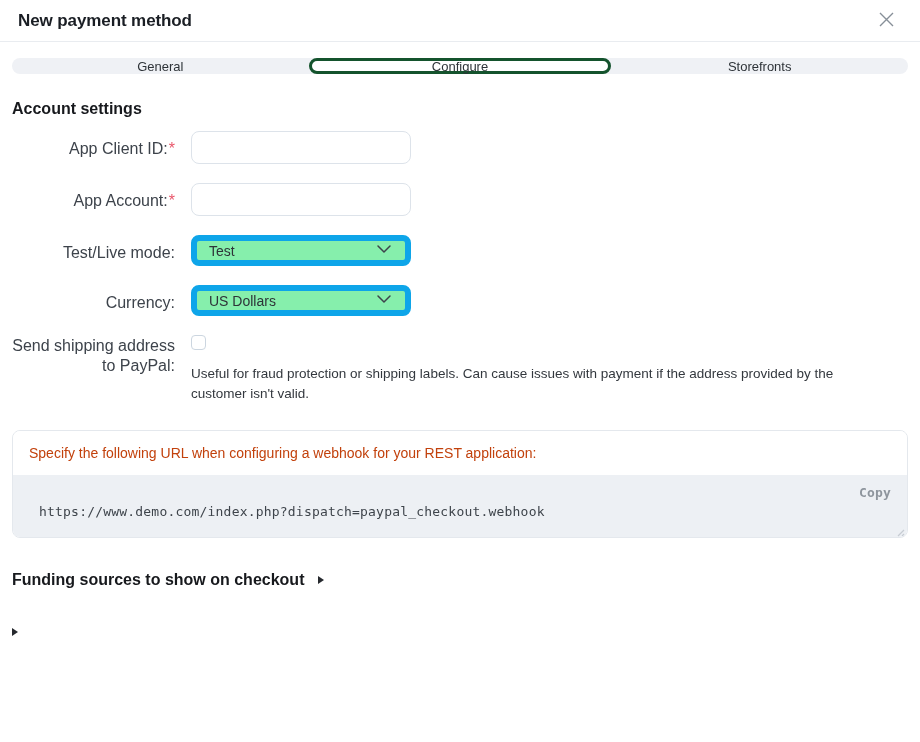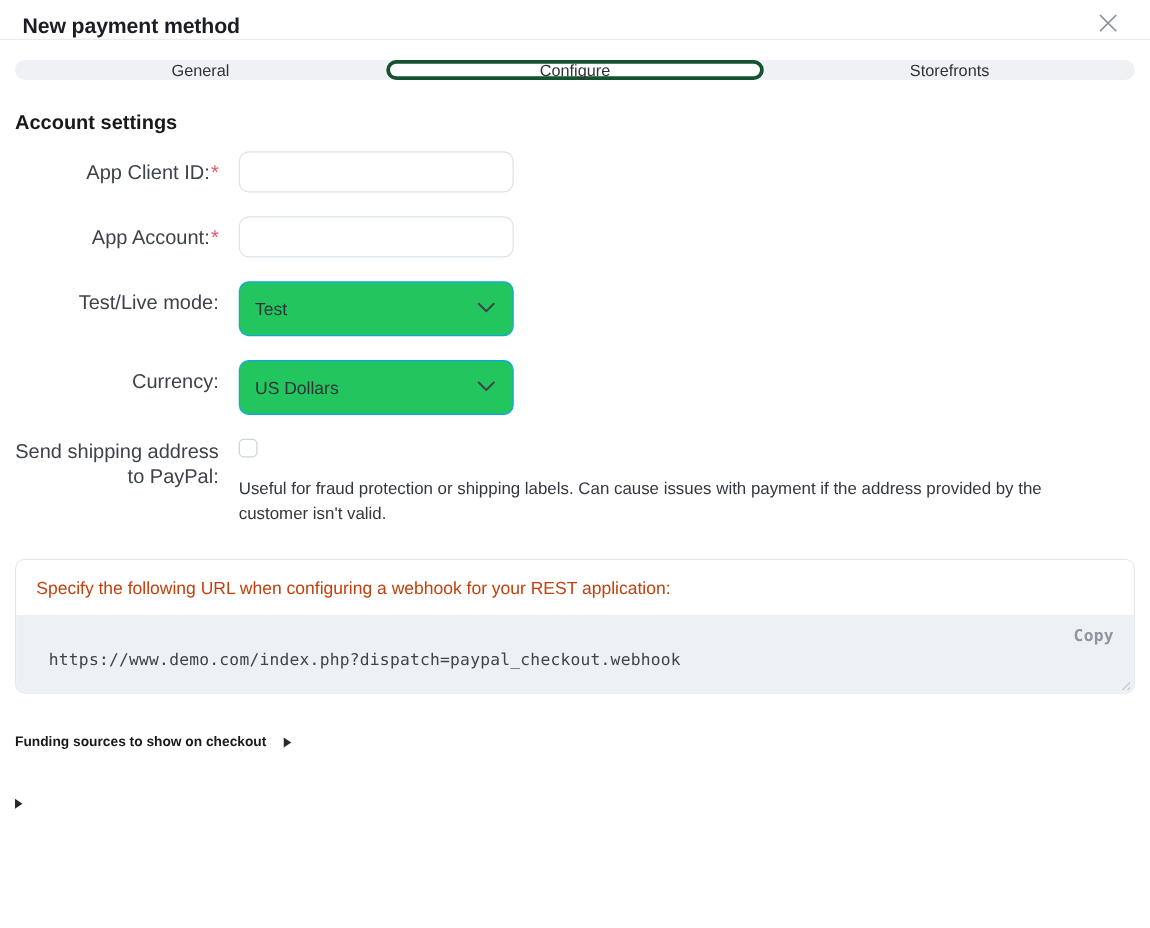--- a/index.html
+++ b/index.html
@@ -1,21 +1,21 @@
 <!DOCTYPE html>
 <html><head>
 <meta charset="utf-8">
 <style>
   * { box-sizing: border-box; margin: 0; padding: 0; }
   html, body { width: 920px; height: 742px; background: #ffffff;
     font-family: "Liberation Sans", sans-serif; overflow: hidden; }
 
   
   .dialog-header { display: flex; align-items: center; justify-content: space-between;
-    padding: 11px 18px 0 18px; border-bottom: 1px solid #e9ecf0; }
+    padding: 11px 18px 10px 18px; border-bottom: 1px solid #e9ecf0; }
   .dialog-title { font-size: 17px; font-weight: bold; color: #1a1e24; letter-spacing: -0.1px; }
   .close-btn { width: 20px; height: 20px; display: flex; align-items: center; justify-content: center;
     cursor: pointer; margin-right: 6px; }
 
   .content { padding: 0 12px; }
 
   
   .tabs { display: flex; background: #eff1f5; border-radius: 8px; margin-top: 16px; height: 16px; }
   .tab { flex: 1; display: flex; align-items: center; justify-content: center;
     font-size: 13px; color: #2e3338; cursor: pointer; border-radius: 8px; }
@@ -26,23 +26,23 @@
 
   
   .form-row { display: flex; align-items: flex-start; margin-bottom: 19px; }
   .label-col { width: 163px; flex-shrink: 0; text-align: right; padding-top: 8px;
     font-size: 16px; color: #3d434b; line-height: 20px; }
   .required-mark { color: #e9566a; margin-left: 1px; }
   .control-col { margin-left: 16px; }
   .text-input { width: 220px; height: 33px; border: 1px solid #dde3ea; border-radius: 8px;
     padding: 0 12px; font-size: 14px; color: #2e3338; outline: none;
     font-family: "Liberation Sans", sans-serif; background: #fff; }
-  .select-box { width: 220px; height: 44px; border: 1px solid #0ea5e9; border-radius: 8px;
+  .select-box { width: 220px; height: 31px; border: 6px solid #0ea5e9; border-radius: 8px;
     padding: 0 12px; display: flex; align-items: center; justify-content: space-between;
-    font-size: 14px; color: #2e3338; cursor: pointer; background: #22c55e; }
+    font-size: 14px; color: #2e3338; cursor: pointer; background: #86efac; }
 
   
   .checkbox-row .label-col { padding-top: 1px; }
   .checkbox { width: 15px; height: 15px; border: 1px solid #ccd6e0; border-radius: 4px;
     background: #fff; display: inline-block; cursor: pointer; }
   .hint-text { margin-top: 10px; font-size: 13.5px; color: #33383e; line-height: 20px;
     max-width: 700px; }
 
   
   .webhook-panel { margin-top: 26px; border: 1px solid #e4e8ed; border-radius: 8px;
@@ -51,21 +51,21 @@
   .webhook-code { background: #edf0f4; position: relative; padding: 29px 60px 18px 26px;
     font-family: "DejaVu Sans Mono", monospace; font-size: 13px; color: #3e444b;
     letter-spacing: 0.2px; }
   .copy-btn { position: absolute; top: 10px; right: 16px; font-size: 13px; font-weight: bold;
     color: #8e959d; cursor: pointer; }
   .resize-grip { position: absolute; right: 2px; bottom: 2px; width: 10px; height: 10px;
     opacity: 0.7; }
 
   
   .collapsible { display: flex; align-items: center; gap: 14px; cursor: pointer;
-    font-size: 11px; font-weight: bold; color: #17191d; }
+    font-size: 16px; font-weight: bold; color: #17191d; }
   .collapsible.first { margin-top: 33px; }
   .collapsible.second { margin-top: 39px; }
   .arrow-right { width: 0; height: 0; border-left: 6px solid #26292e;
     border-top: 4.5px solid transparent; border-bottom: 4.5px solid transparent; }
 </style>
 </head>
 <body>
 
 <div class="dialog-header">
   <div class="dialog-title">New payment method</div>

